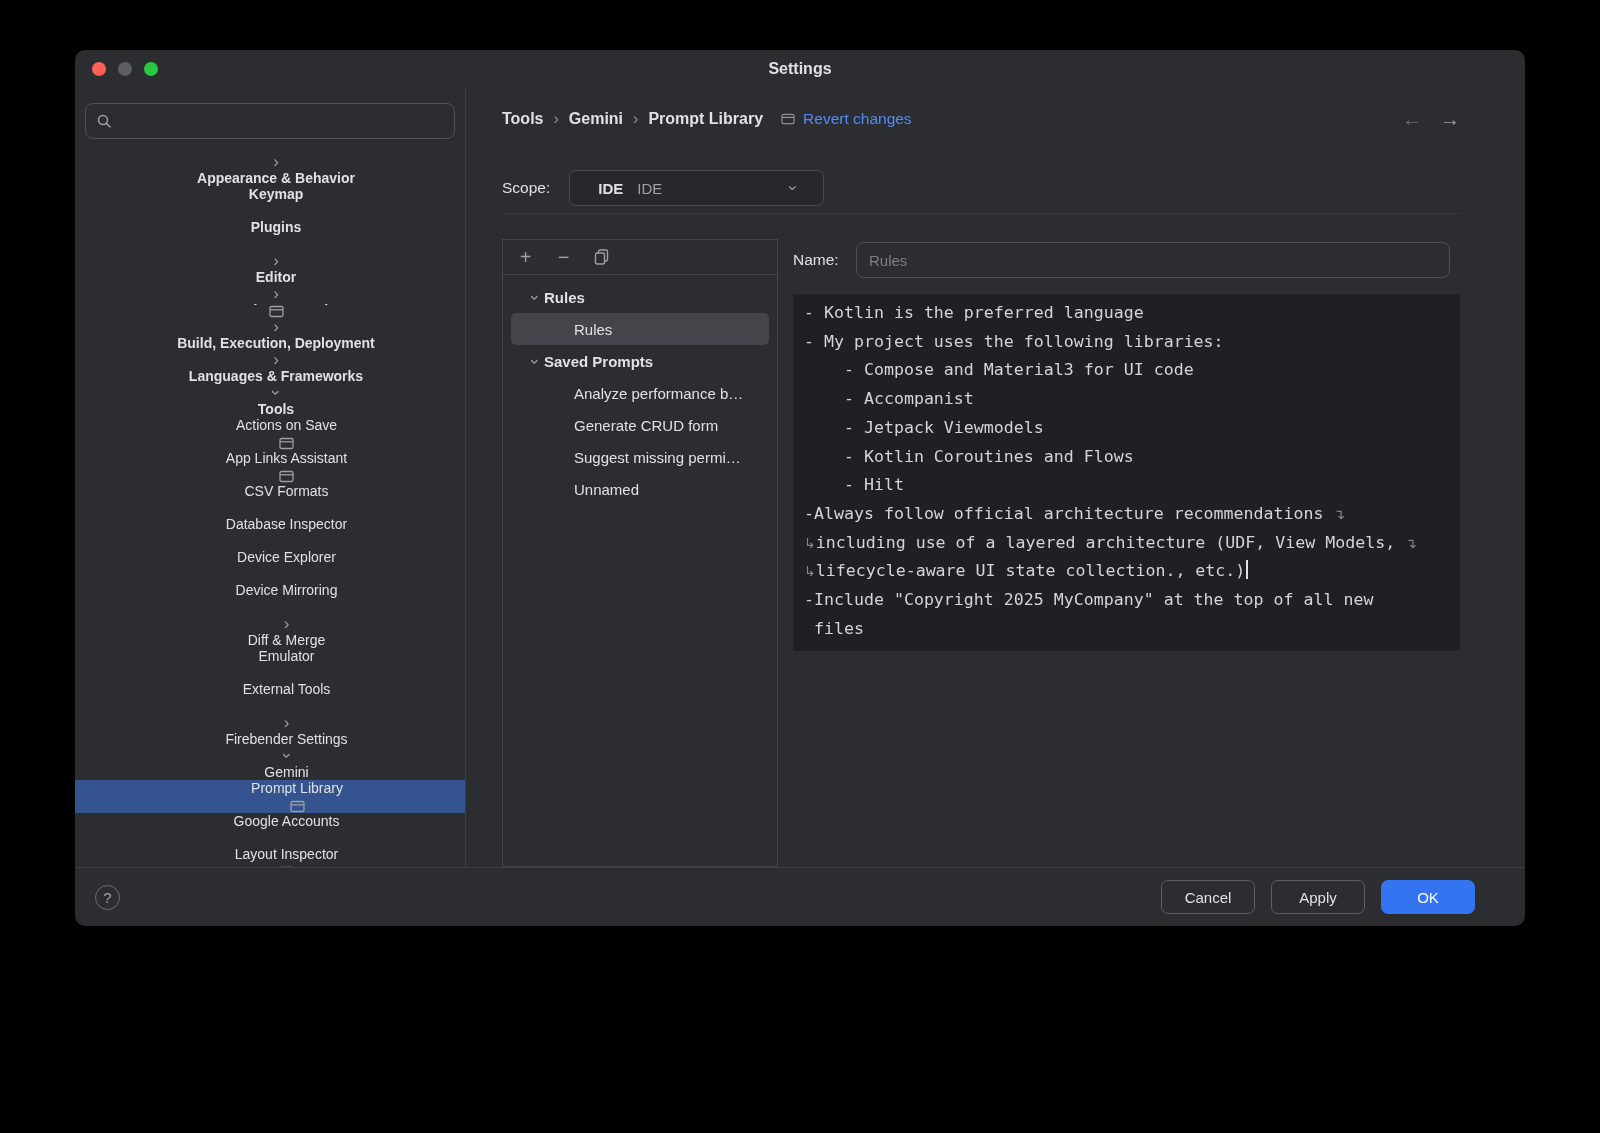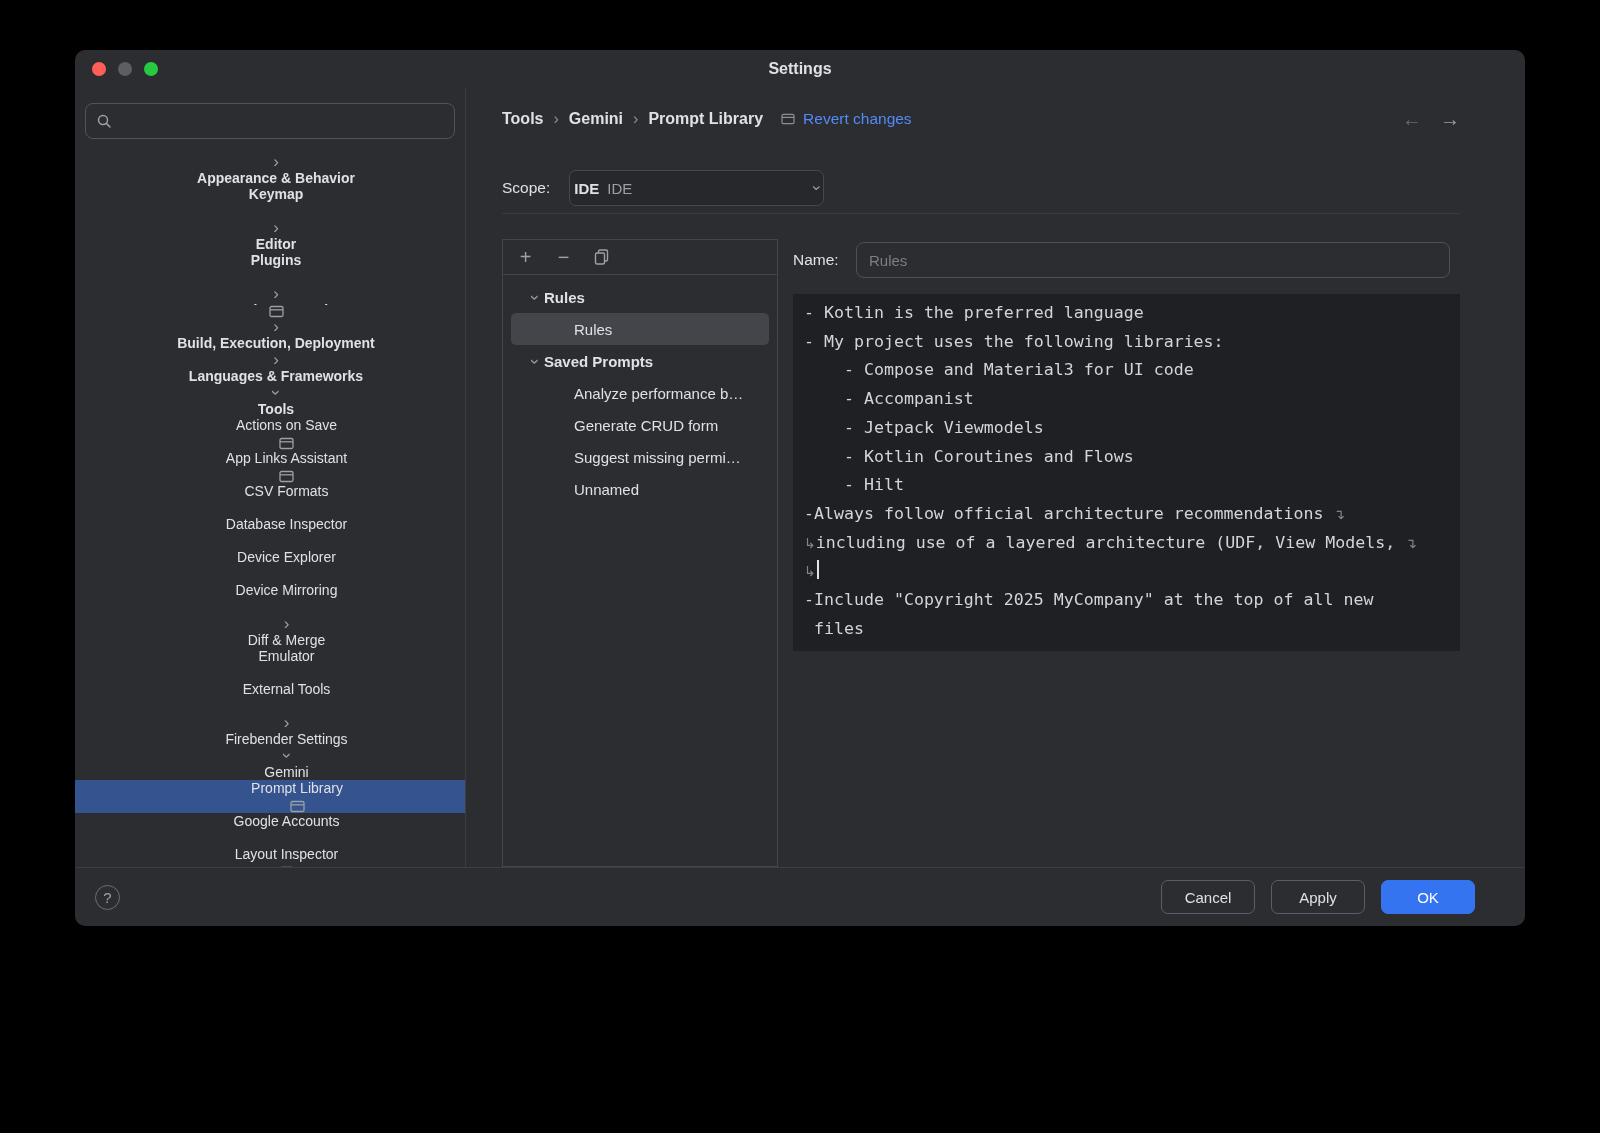--- a/index.html
+++ b/index.html
@@ -37,21 +37,21 @@
   .crumb{font-size:16px;font-weight:700;color:#dfe1e5;cursor:pointer;white-space:nowrap;}
   .crumb-sep{color:#8b8e94;margin:0 10px;font-size:16px;}
   .crumb-sep::before{content:"\203A";}
   .revert{display:flex;align-items:center;gap:8px;margin-left:18px;cursor:pointer;}
   .revert-label{color:#548af7;font-size:15.5px;white-space:nowrap;}
   .nav-arrows{margin-left:auto;display:flex;gap:18px;font-size:20px;line-height:1;}
   .arrow-back{color:#686b71;cursor:pointer;} .arrow-fwd{color:#9da0a6;cursor:pointer;}
   .scope-row{margin-top:33px;display:flex;align-items:center;gap:19px;flex:0 0 auto;}
   .scope-label{font-size:15.5px;color:#dfe1e5;}
   .scope-select{width:255px;height:36px;box-sizing:border-box;border:1px solid #46484d;background:#26282b;border-radius:7px;
-                display:flex;align-items:center;padding:0 4px;gap:8px;cursor:pointer;}
+                display:flex;align-items:center;padding:0 28px;gap:14px;cursor:pointer;}
   .scope-bold{font-weight:700;color:#dfe1e5;font-size:15px;}
   .scope-value{color:#9da0a6;font-size:15px;}
   .scope-chev{margin-left:auto;color:#9da0a6;font-size:16px;transform:rotate(90deg);line-height:1;}
   .scope-chev::before{content:"\203A";}
   .scope-sep{margin-top:7px;border-top:1px solid #383a3d;flex:0 0 auto;}
   .panes{margin-top:25px;flex:1;display:flex;gap:15px;min-height:0;}
   
   .list-pane{width:276px;flex:0 0 auto;border:1px solid #43454a;display:flex;flex-direction:column;box-sizing:border-box;}
   .toolbar{height:34px;flex:0 0 auto;border-bottom:1px solid #43454a;display:flex;align-items:center;padding:0 14px;gap:21px;}
   .tb-btn{color:#9da0a6;font-size:20px;line-height:1;cursor:pointer;width:17px;height:17px;display:flex;align-items:center;justify-content:center;}
@@ -121,28 +121,28 @@
               <span class="row-spacer"></span>
 
             </div>
             <div class="tree-row lvl0 bold">
               <span class="chev none"></span>
               <span class="row-label">Keymap</span>
               <span class="row-spacer"></span>
 
             </div>
             <div class="tree-row lvl0 bold">
+              <span class="chev none"></span>
+              <span class="row-label">Plugins</span>
+              <span class="row-spacer"></span>
+
+            </div>
+            <div class="tree-row lvl0 bold">
               <span class="chev"></span>
               <span class="row-label">Editor</span>
-              <span class="row-spacer"></span>
-
-            </div>
-            <div class="tree-row lvl0 bold">
-              <span class="chev none"></span>
-              <span class="row-label">Plugins</span>
               <span class="row-spacer"></span>
 
             </div>
             <div class="tree-row lvl0 bold">
               <span class="chev"></span>
               <span class="row-label">Version Control</span>
               <span class="row-spacer"></span>
               <span class="badge-icon">
                 <svg width="15" height="13" viewBox="0 0 15 13">
                   <rect x="1" y="1.5" width="13" height="10" rx="1.5" fill="none" stroke="#9aa0a8" stroke-width="1.3"></rect>
@@ -376,21 +376,21 @@
 
             <div class="ed-line"><span class="ed-text">- Kotlin is the preferred language</span></div>
                 <div class="ed-line"><span class="ed-text">- My project uses the following libraries:</span></div>
                 <div class="ed-line"><span class="ed-text">    - Compose and Material3 for UI code</span></div>
                 <div class="ed-line"><span class="ed-text">    - Accompanist</span></div>
                 <div class="ed-line"><span class="ed-text">    - Jetpack Viewmodels</span></div>
                 <div class="ed-line"><span class="ed-text">    - Kotlin Coroutines and Flows</span></div>
                 <div class="ed-line"><span class="ed-text">    - Hilt</span></div>
                 <div class="ed-line"><span class="ed-text">-Always follow official architecture recommendations </span><span class="wrap-mark wrap-end"></span></div>
                 <div class="ed-line"><span class="wrap-mark wrap-start"></span><span class="ed-text">including use of a layered architecture (UDF, View Models, </span><span class="wrap-mark wrap-end"></span></div>
-                <div class="ed-line"><span class="wrap-mark wrap-start"></span><span class="caret"></span></div>
+                <div class="ed-line"><span class="wrap-mark wrap-start"></span><span class="ed-text">lifecycle-aware UI state collection., etc.)</span><span class="caret"></span></div>
                 <div class="ed-line"><span class="ed-text">-Include "Copyright 2025 MyCompany" at the top of all new</span></div>
                 <div class="ed-line"><span class="ed-text"> files</span></div>
               </div>
           </section>
 
         </div>
       </main>
     </div>
 
     <div class="footer">

